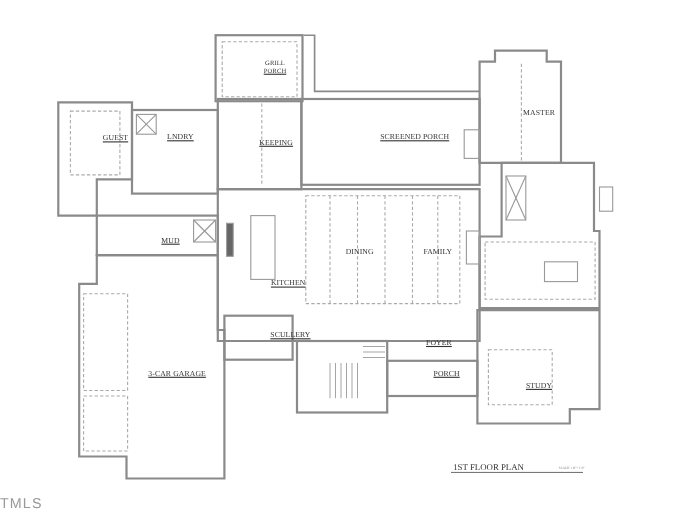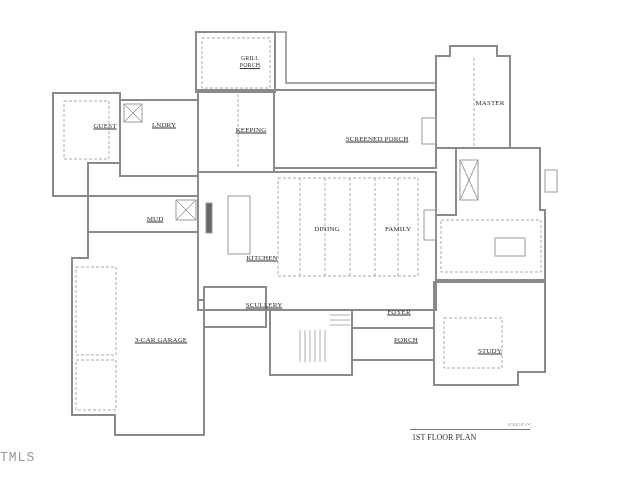--- a/index.html
+++ b/index.html
@@ -1,23 +1,23 @@
 <!DOCTYPE html>
 <html><head>
 <meta charset="utf-8">
 <style>
   html,body{margin:0;padding:0;background:#ffffff;}
   body{width:621px;height:480px;position:relative;overflow:hidden;font-family:"Liberation Serif","DejaVu Serif",serif;}
   #plan{position:absolute;left:0;top:0;width:621px;height:480px;}
   .room-label{position:absolute;font-size:7px;letter-spacing:0.1px;color:#333;text-decoration:underline;text-transform:uppercase;white-space:nowrap;transform:translate(-50%,-50%);line-height:1;padding-left:24px;}
   .room-label.plain{text-decoration:none;}
-  .title{position:absolute;left:412px;top:420px;font-size:8px;color:#333;white-space:nowrap;margin-top:13px;}
+  .title{position:absolute;left:412px;top:420px;font-size:8px;color:#333;white-space:nowrap;}
   .title-rule{position:absolute;left:410px;top:429px;width:120px;height:0;border-top:1px solid #777;}
   .scale{position:absolute;left:508px;top:423px;font-size:3px;color:#777;white-space:nowrap;}
-  .watermark{position:absolute;left:0px;top:450px;font-family:Liberation Mono, monospace;font-size:13px;color:#999;letter-spacing:1px;white-space:nowrap;}
+  .watermark{position:absolute;left:0px;top:450px;font-family:Liberation Sans, sans-serif;font-size:13px;color:#999;letter-spacing:1px;white-space:nowrap;}
 </style>
 </head>
 <body>
 
 <svg id="plan" viewBox="0 0 621 480" xmlns="http://www.w3.org/2000/svg">
   <g fill="none" stroke="#8a8a8a" stroke-width="2">
 
     <rect x="196" y="32" width="79" height="60"></rect>
     <path d="M276 32 H286 V83 H436" stroke-width="1.5"></path>
 
@@ -90,21 +90,21 @@
       <line x1="330" y1="320" x2="350" y2="320"></line>
     <line x1="330" y1="325" x2="350" y2="325"></line>
   </g>
 </svg>
 
 <div class="room-label" style="left:93px;top:126px">GUEST</div>
 <div class="room-label" style="left:152px;top:125px">LNDRY</div>
 <div class="room-label plain" style="left:238px;top:58px;font-size:6px">GRILL</div>
 <div class="room-label" style="left:238px;top:65px;font-size:6px">PORCH</div>
 <div class="room-label" style="left:239px;top:130px">KEEPING</div>
-<div class="room-label" style="left:365px;top:139px">SCREENED PORCH</div>
+<div class="room-label" style="left:365px;top:125px">SCREENED PORCH</div>
 <div class="room-label plain" style="left:478px;top:103px">MASTER</div>
 <div class="room-label" style="left:143px;top:219px">MUD</div>
 <div class="room-label" style="left:250px;top:258px">KITCHEN</div>
 <div class="room-label plain" style="left:315px;top:229px">DINING</div>
 <div class="room-label plain" style="left:386px;top:229px">FAMILY</div>
 <div class="room-label" style="left:149px;top:340px">3-CAR GARAGE</div>
 <div class="room-label" style="left:252px;top:305px">SCULLERY</div>
 <div class="room-label" style="left:387px;top:312px">FOYER</div>
 <div class="room-label" style="left:394px;top:340px">PORCH</div>
 <div class="room-label" style="left:478px;top:351px">STUDY</div>

